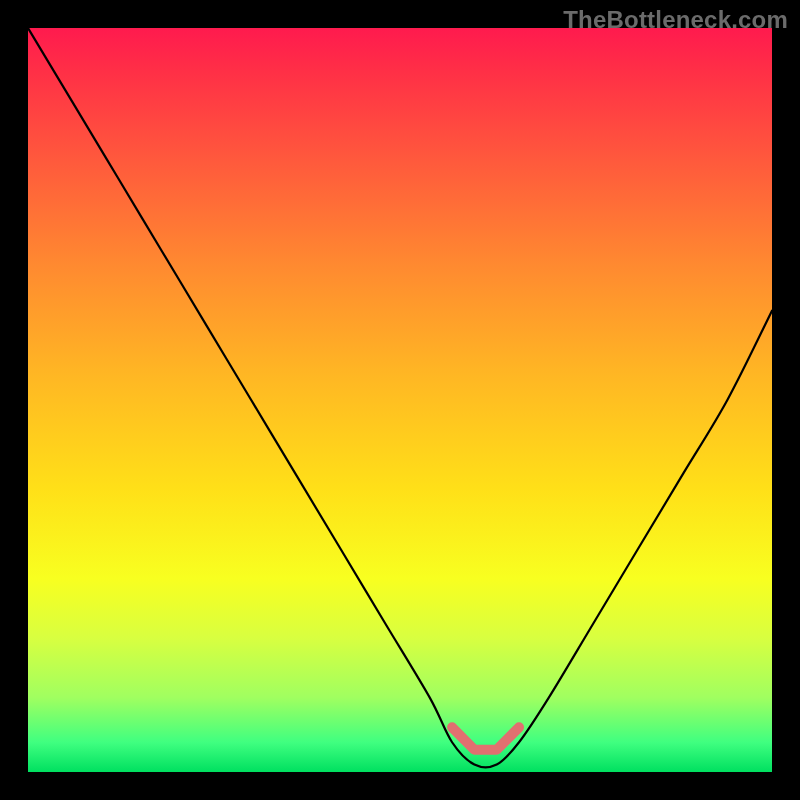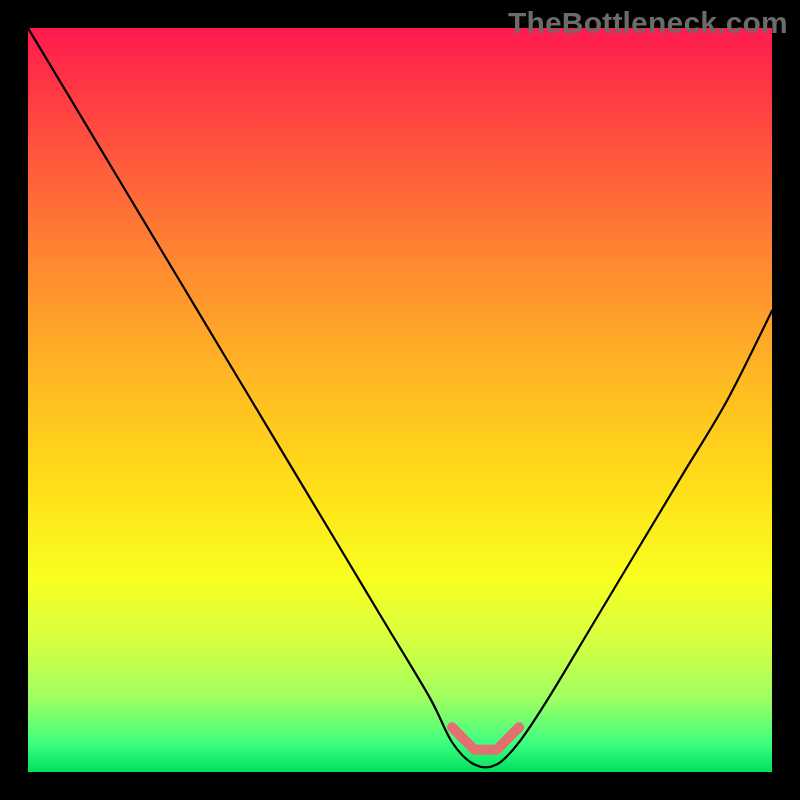--- a/index.html
+++ b/index.html
@@ -39,21 +39,21 @@
       #a0ff60 90%,
       #40ff80 96%,
       #00e060 100%
     );
   }
   .watermark {
     position: absolute;
     top: 6px;
     right: 12px;
     font-family: Arial, Helvetica, sans-serif;
-    font-size: 30px;
+    font-size: 24px;
     font-weight: 600;
     color: #6b6b6b;
     letter-spacing: 0.2px;
     user-select: none;
   }
   svg.curves {
     position: absolute;
     inset: 0;
   }
 </style>

